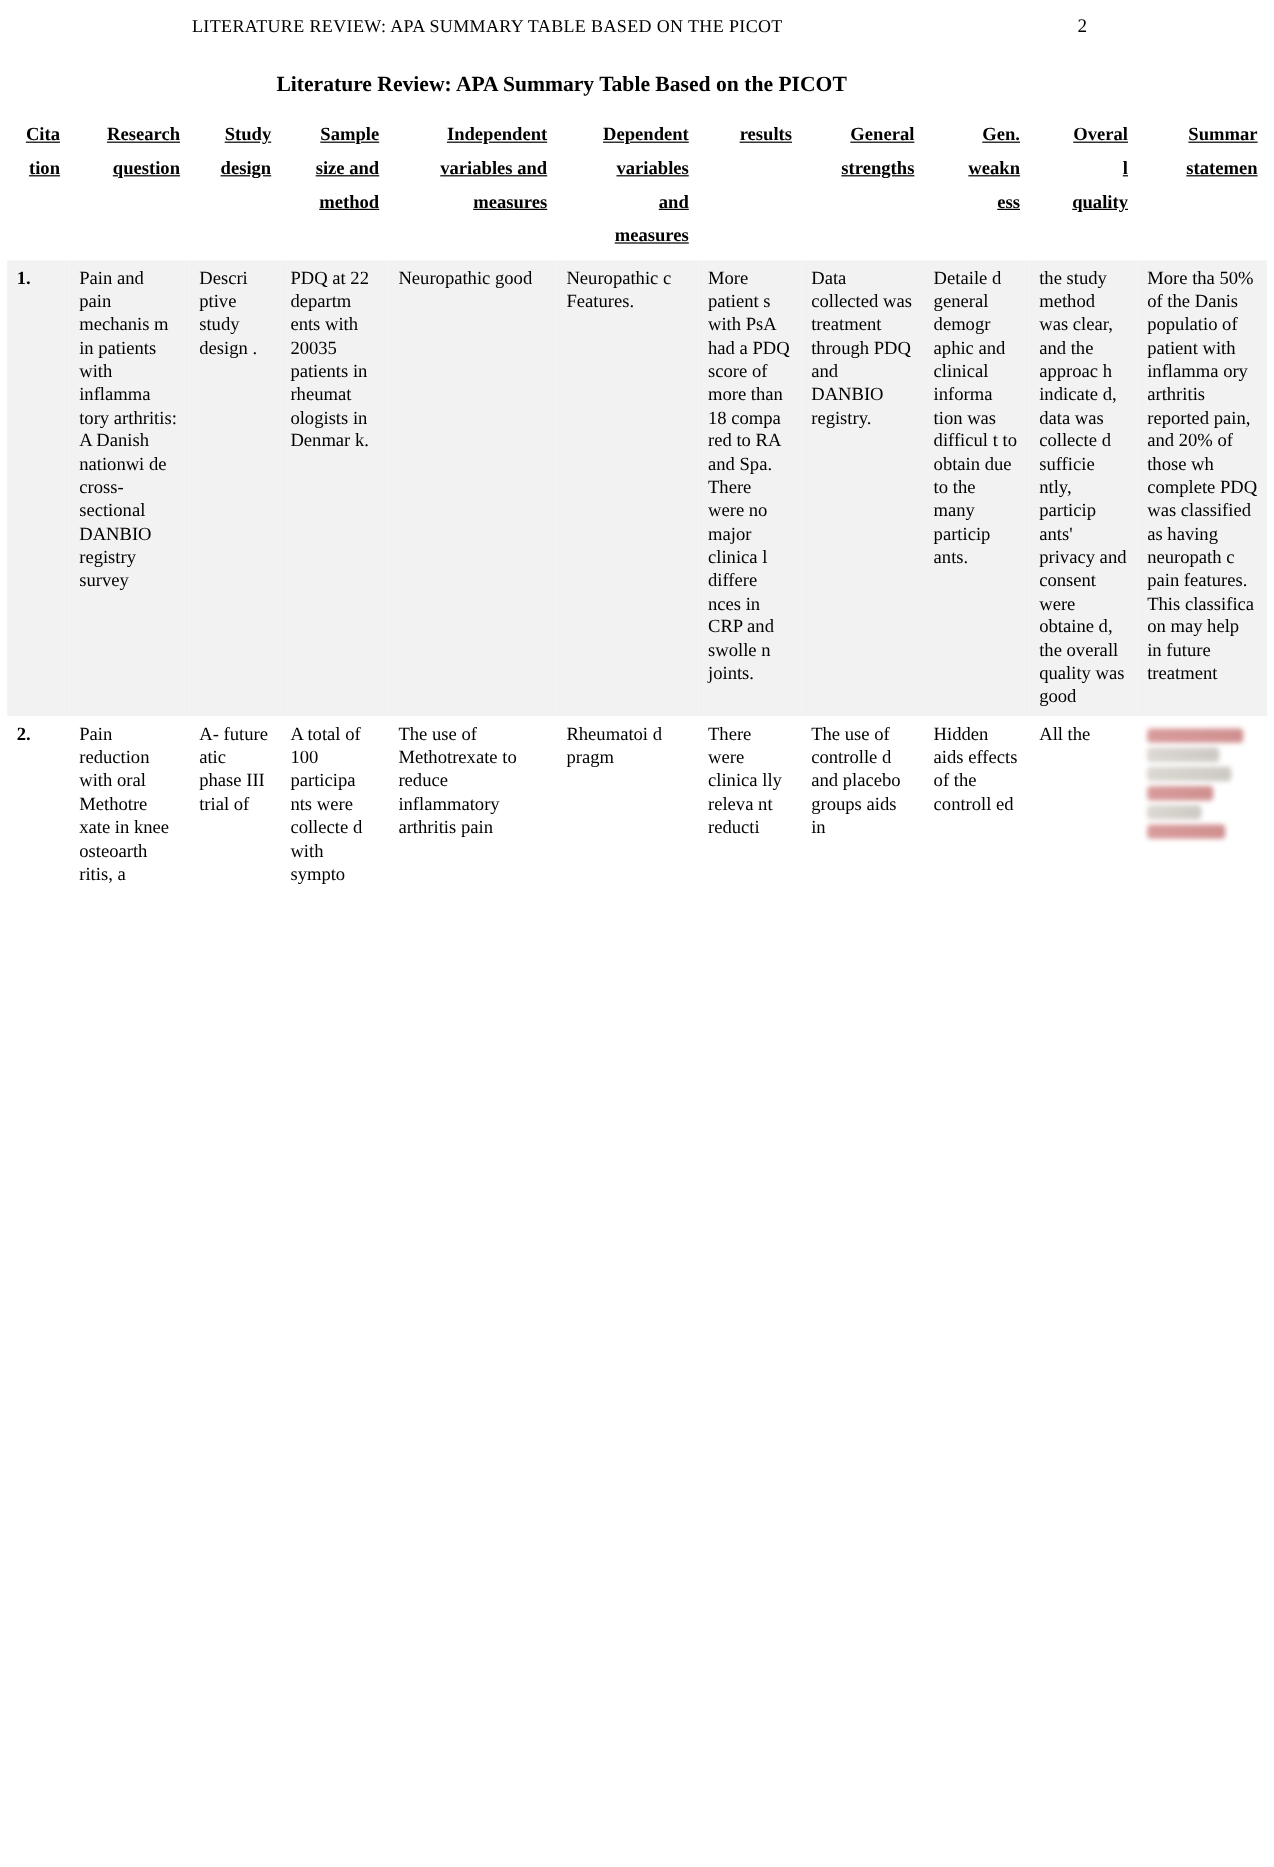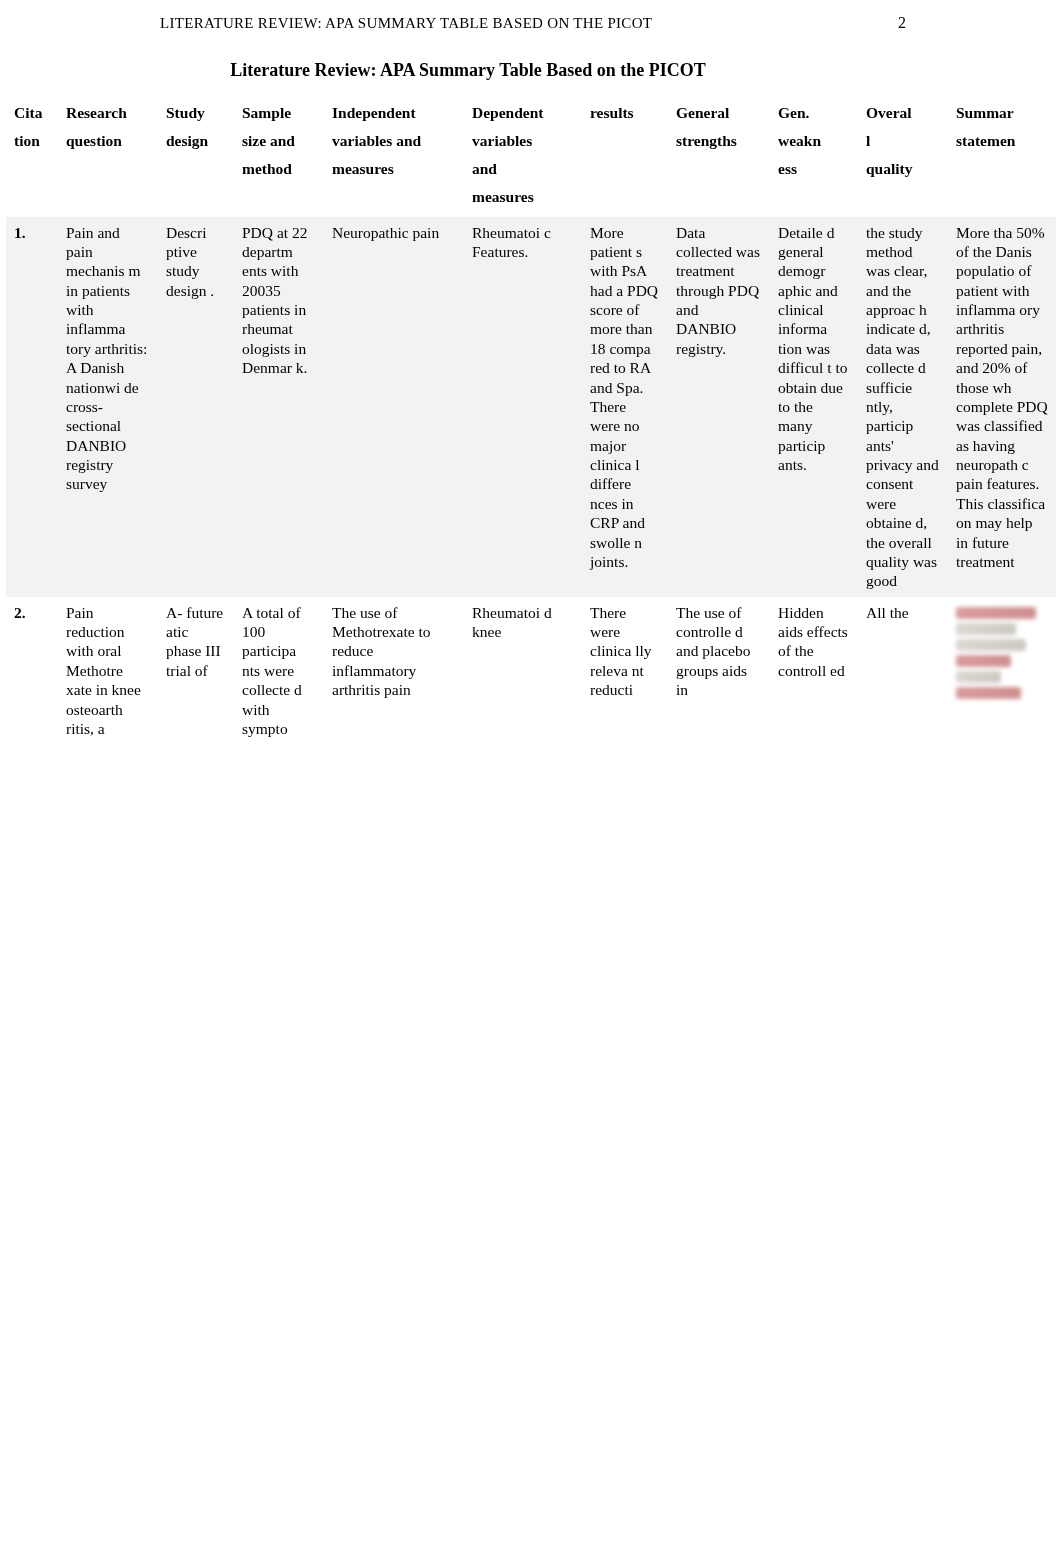--- a/index.html
+++ b/index.html
@@ -52,25 +52,26 @@
     padding: 0 6px 0 6px;
   }
   table {
     border-collapse: collapse;
     width: 100%;
     table-layout: fixed;
     font-size: 15.5px;
   }
   thead th {
     font-weight: bold;
-    text-align: left;
+    text-align: right;
     vertical-align: top;
     padding: var(--cell-pad);
     background: var(--header-bg);
     line-height: 1.8;
+    text-decoration: underline;
   }
   tbody td {
     vertical-align: top;
     padding: var(--cell-pad);
     line-height: 1.25;
     word-break: break-word;
   }
   tbody tr.row-1 td { background: var(--row-stripe); }
   tbody tr.row-2 td { background: #ffffff; }
   .col-cita    { width: 52px; }
@@ -149,35 +150,35 @@
           <th>Overal<br>l<br>quality</th>
           <th>Summar<br>statemen</th>
         </tr>
       </thead>
       <tbody>
         <tr class="row-1">
           <td class="bold-cell">1.</td>
           <td>Pain and pain mechanis m in patients with inflamma tory arthritis: A Danish nationwi de cross-sectional DANBIO registry survey</td>
           <td>Descri ptive study design .</td>
           <td>PDQ at 22 departm ents with 20035 patients in rheumat ologists in Denmar k.</td>
-          <td>Neuropathic pain</td>
-          <td>Rheumatoi c Features.</td>
+          <td>Neuropathic good</td>
+          <td>Neuropathic c Features.</td>
           <td>More patient s with PsA had a PDQ score of more than 18 compa red to RA and Spa. There were no major clinica l differe nces in CRP and swolle n joints.</td>
           <td>Data collected was treatment through PDQ and DANBIO registry.</td>
           <td>Detaile d general demogr aphic and clinical informa tion was difficul t to obtain due to the many particip ants.</td>
           <td>the study method was clear, and the approac h indicate d, data was collecte d sufficie ntly, particip ants' privacy and consent were obtaine d, the overall quality was good</td>
           <td>More tha 50% of the Danis populatio of patient with inflamma ory arthritis reported pain, and 20% of those wh complete PDQ was classified as having neuropath c pain features. This classifica on may help in future treatment</td>
         </tr>
         <tr class="row-2">
           <td class="bold-cell">2.</td>
           <td>Pain reduction with oral Methotre xate in knee osteoarth ritis, a</td>
           <td>A- future atic phase III trial of</td>
           <td>A total of 100 participa nts were collecte d with sympto</td>
           <td>The use of Methotrexate to reduce inflammatory arthritis pain</td>
-          <td>Rheumatoi d knee</td>
+          <td>Rheumatoi d pragm</td>
           <td>There were clinica lly releva nt reducti</td>
           <td>The use of controlle d and placebo groups aids in</td>
           <td>Hidden aids effects of the controll ed</td>
           <td>All the</td>
           <td>
             <span></span>
             <div class="blur-stack">
               <div class="blur-bar b1"></div>
               <div class="blur-bar b2"></div>
               <div class="blur-bar b3"></div>

